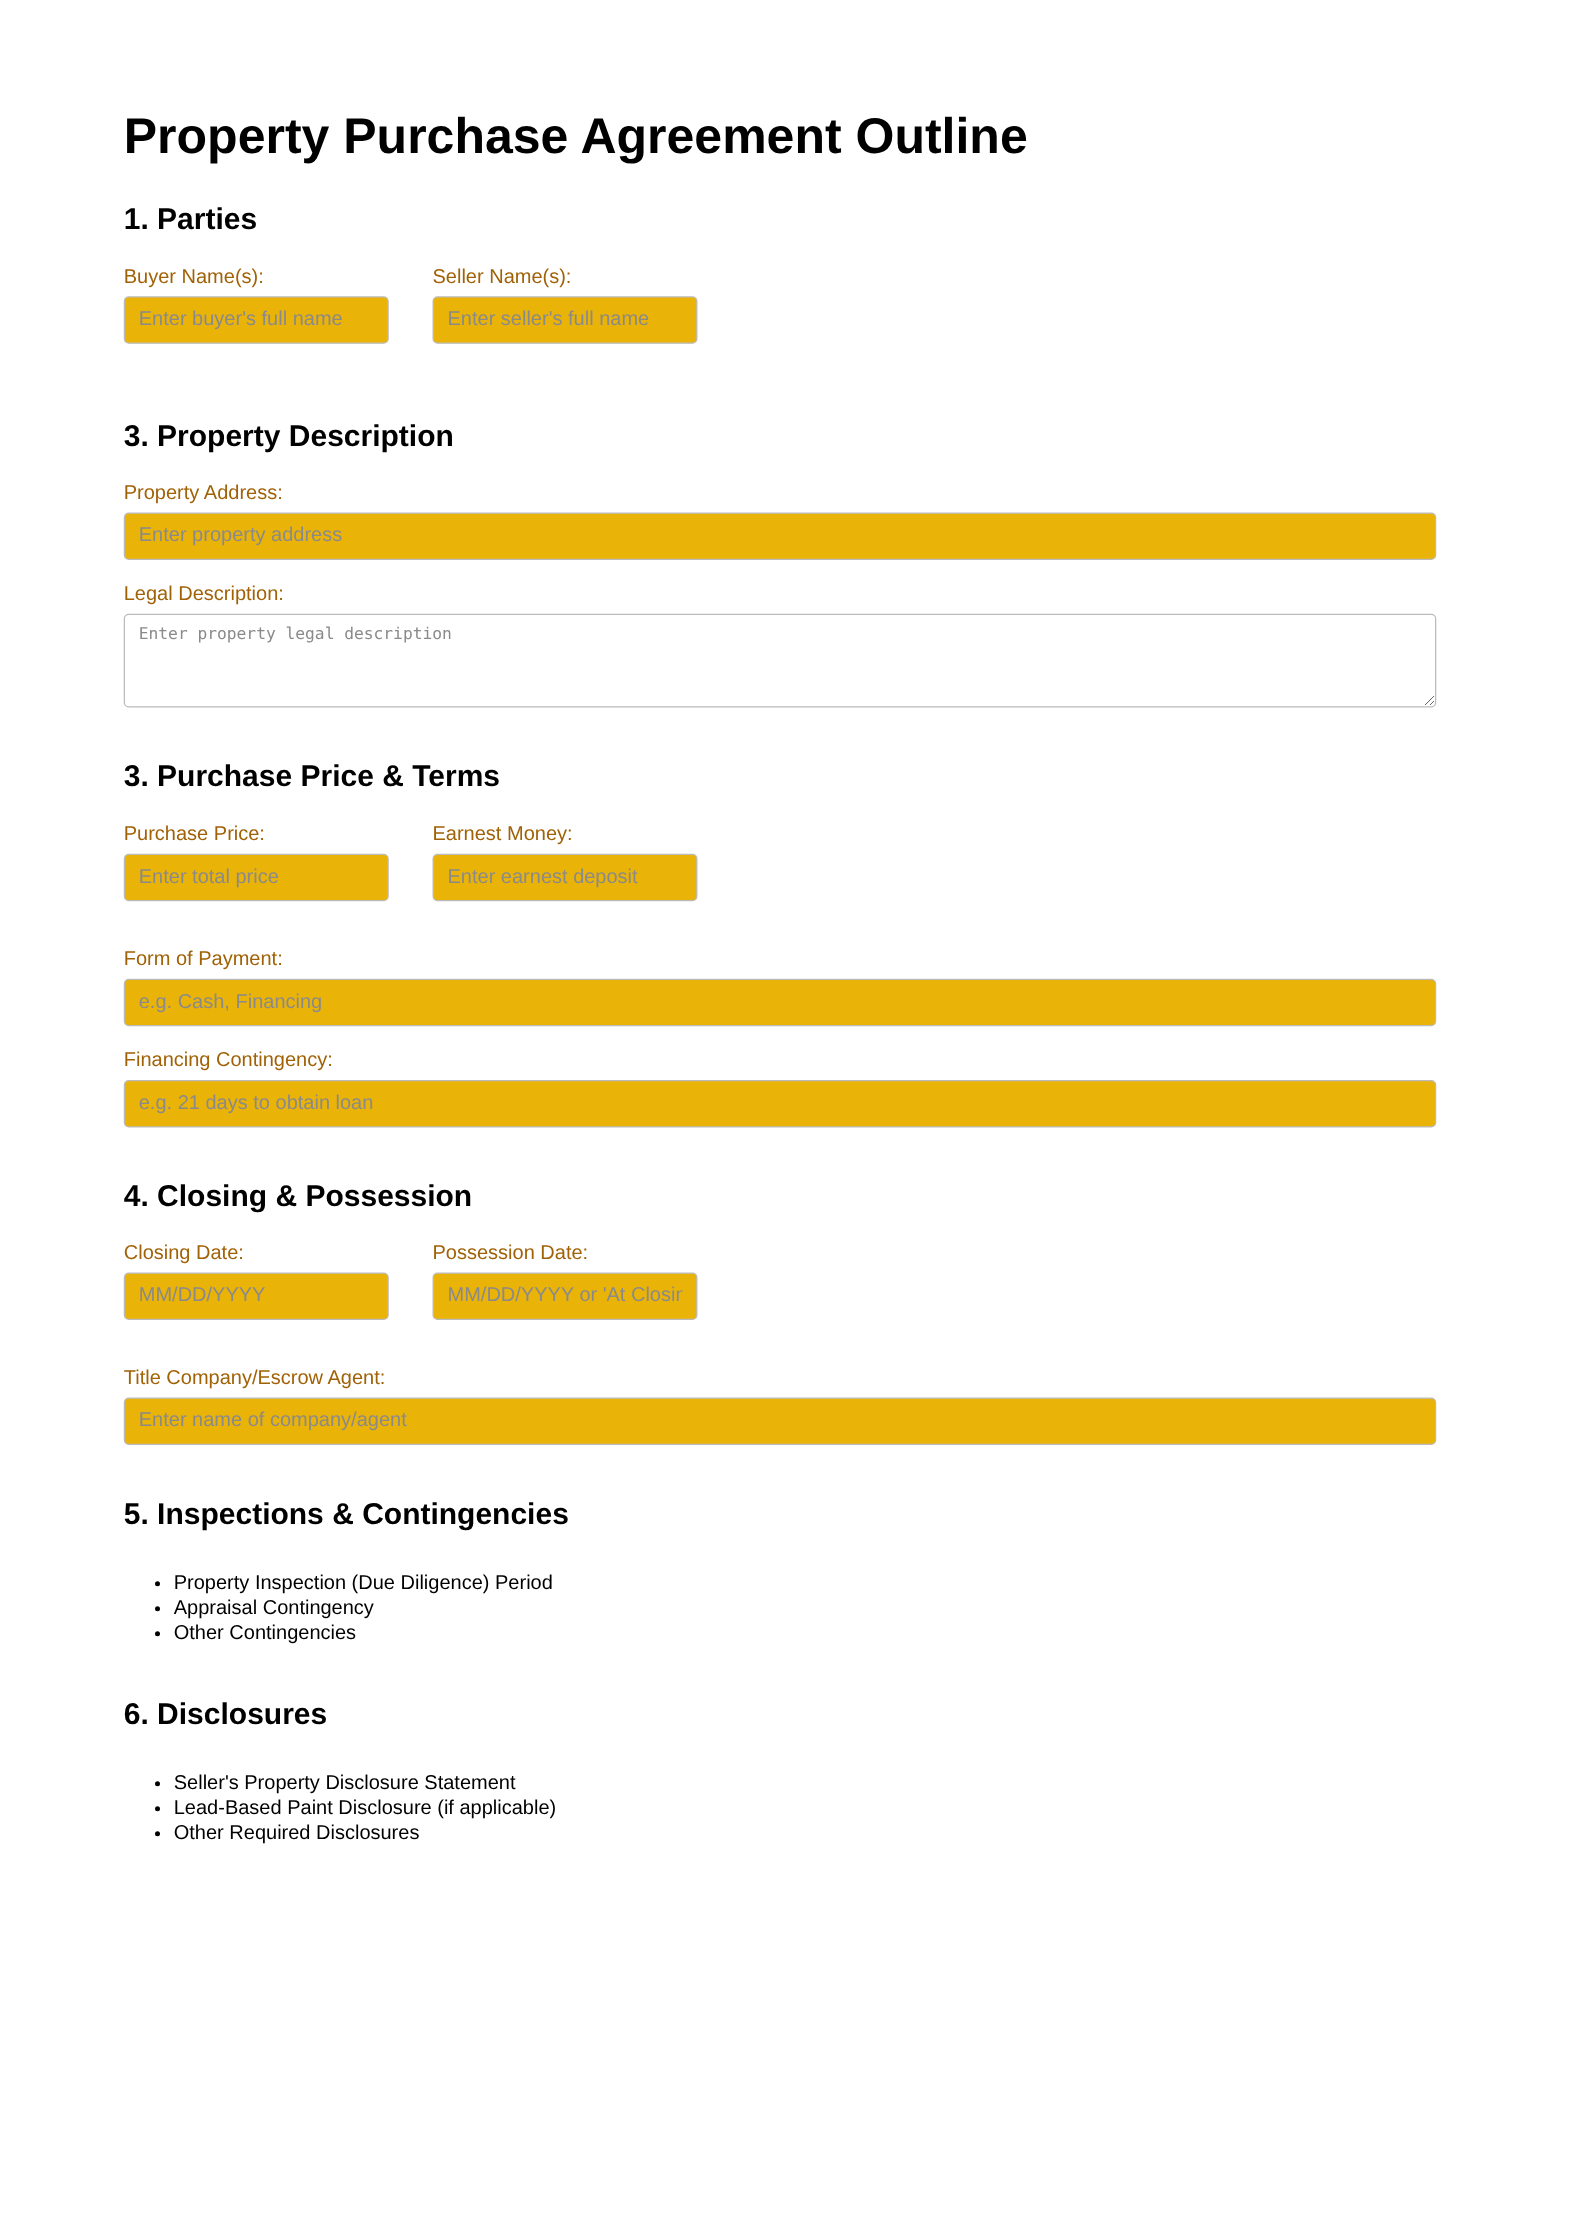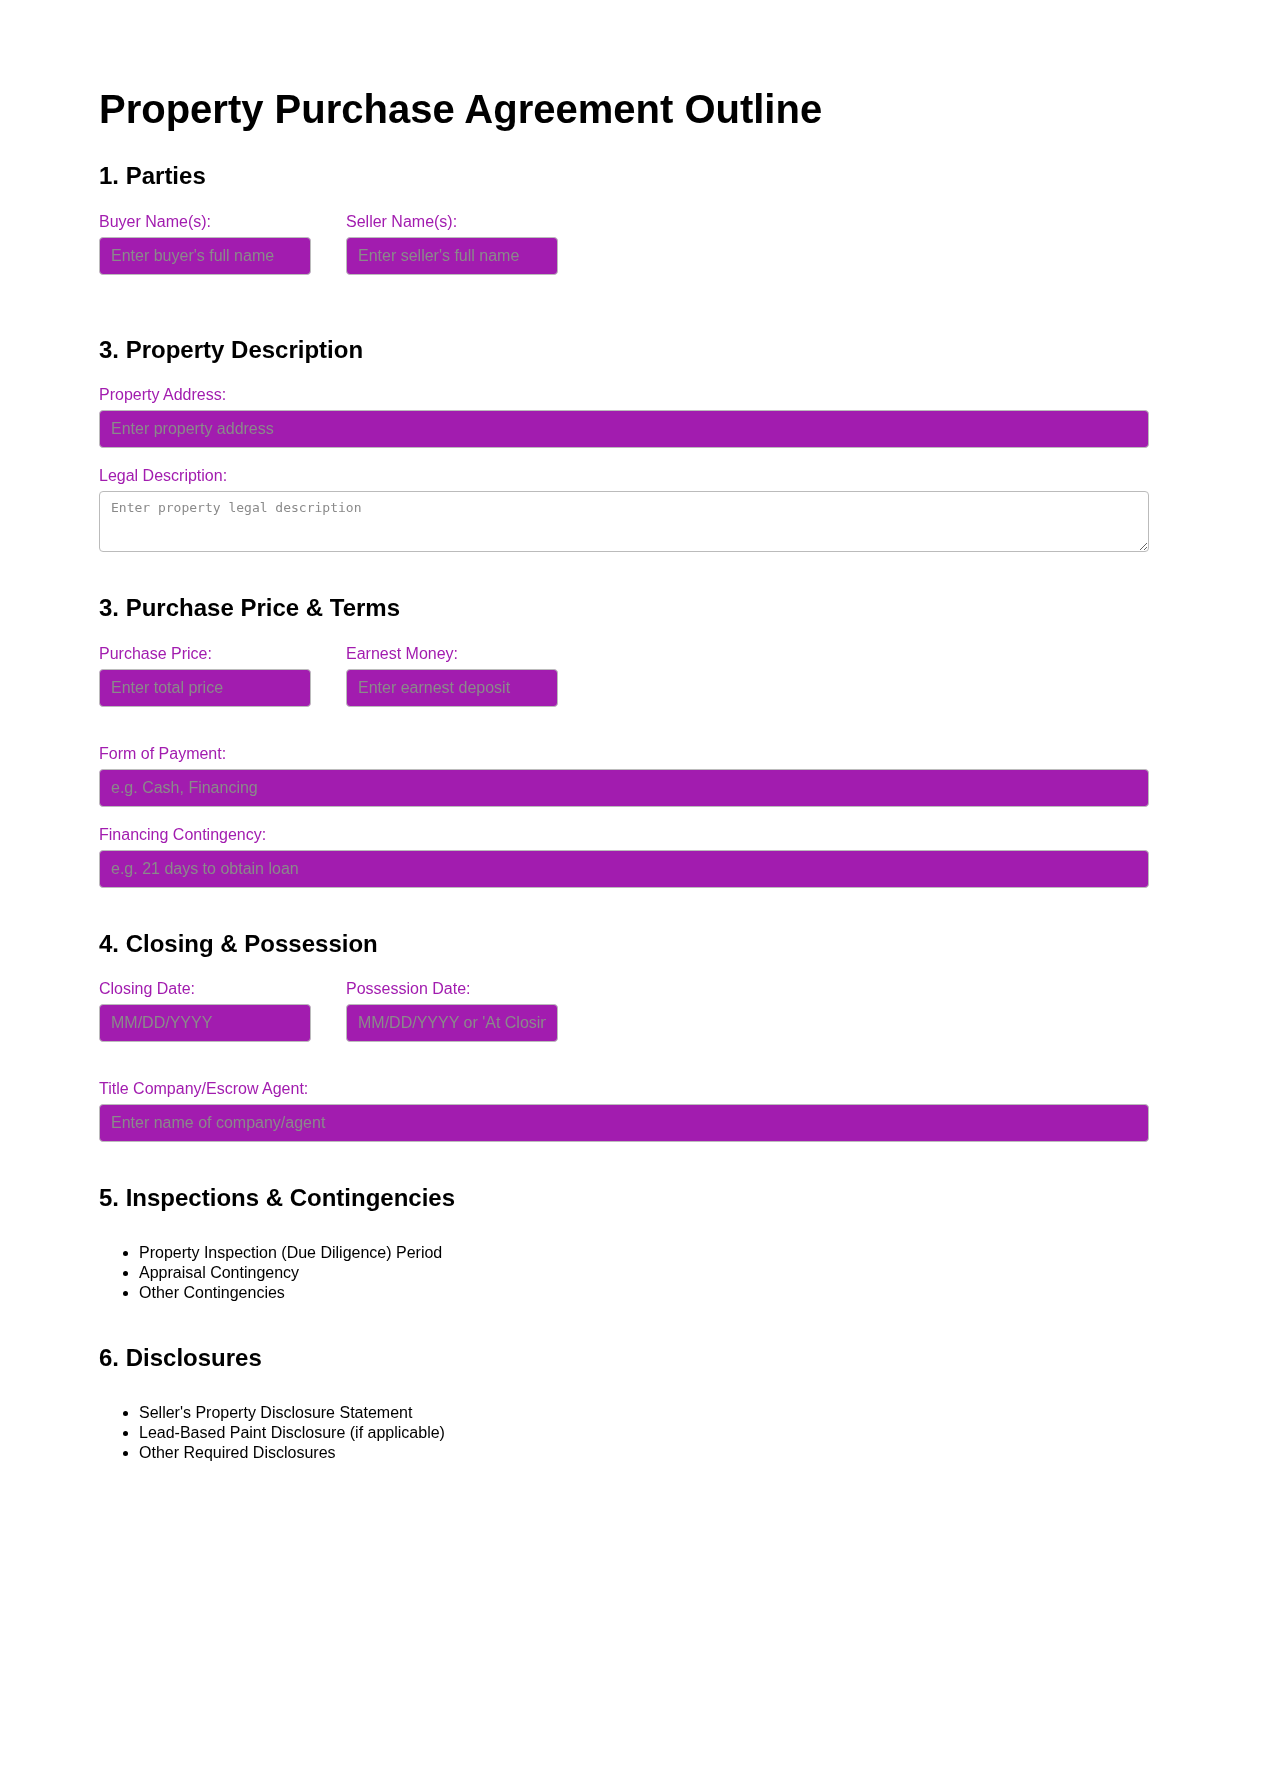--- a/index.html
+++ b/index.html
@@ -32,40 +32,40 @@
     line-height: 1.15;
   }
 
   .field { margin-bottom: 19px; }
   .field:last-child { margin-bottom: 0; }
   .field-label {
     display: block;
     font-size: 16px;
     line-height: 18px;
     margin-bottom: 6px;
-    color: #a21caf;
+    color: #a16207;
   }
 
   input[type="text"] {
     display: block;
     width: 100%;
     height: 38px;
     padding: 0 11px;
     font-family: "Liberation Sans", sans-serif;
     font-size: 16px;
     color: #000000;
-    background: #a21caf;
+    background: #eab308;
     border: 1px solid #bbbbbb;
     border-radius: 4px;
     outline: none;
   }
   textarea {
     display: block;
     width: 100%;
-    height: 61px;
+    height: 75px;
     padding: 8px 11px;
     font-family: "DejaVu Sans Mono", "Liberation Mono", monospace;
     font-size: 13px;
     color: #000000;
     background: #ffffff;
     border: 1px solid #bbbbbb;
     border-radius: 4px;
     outline: none;
     resize: both;
   }

